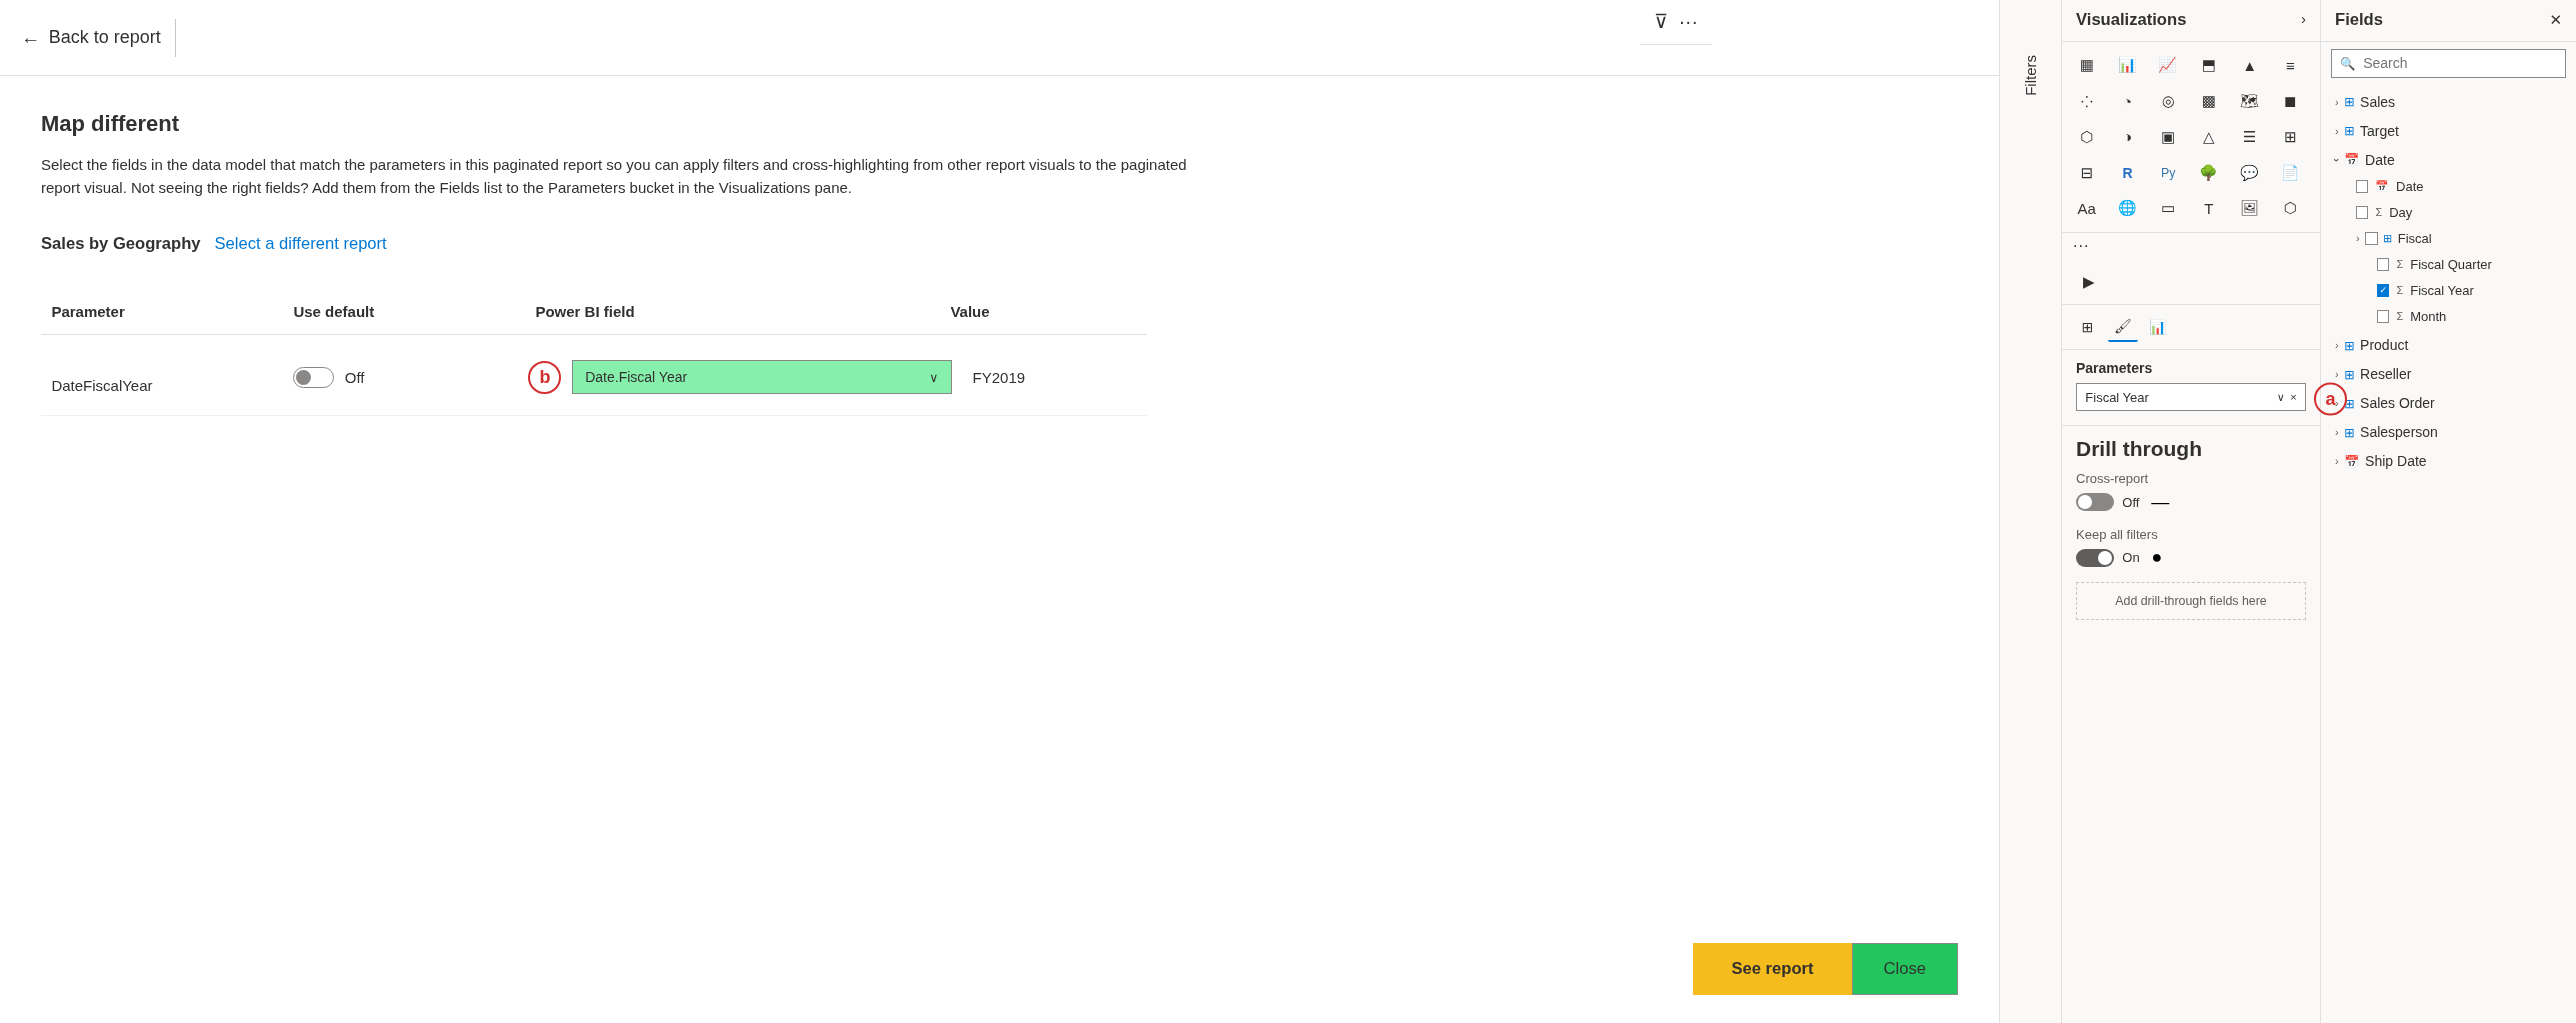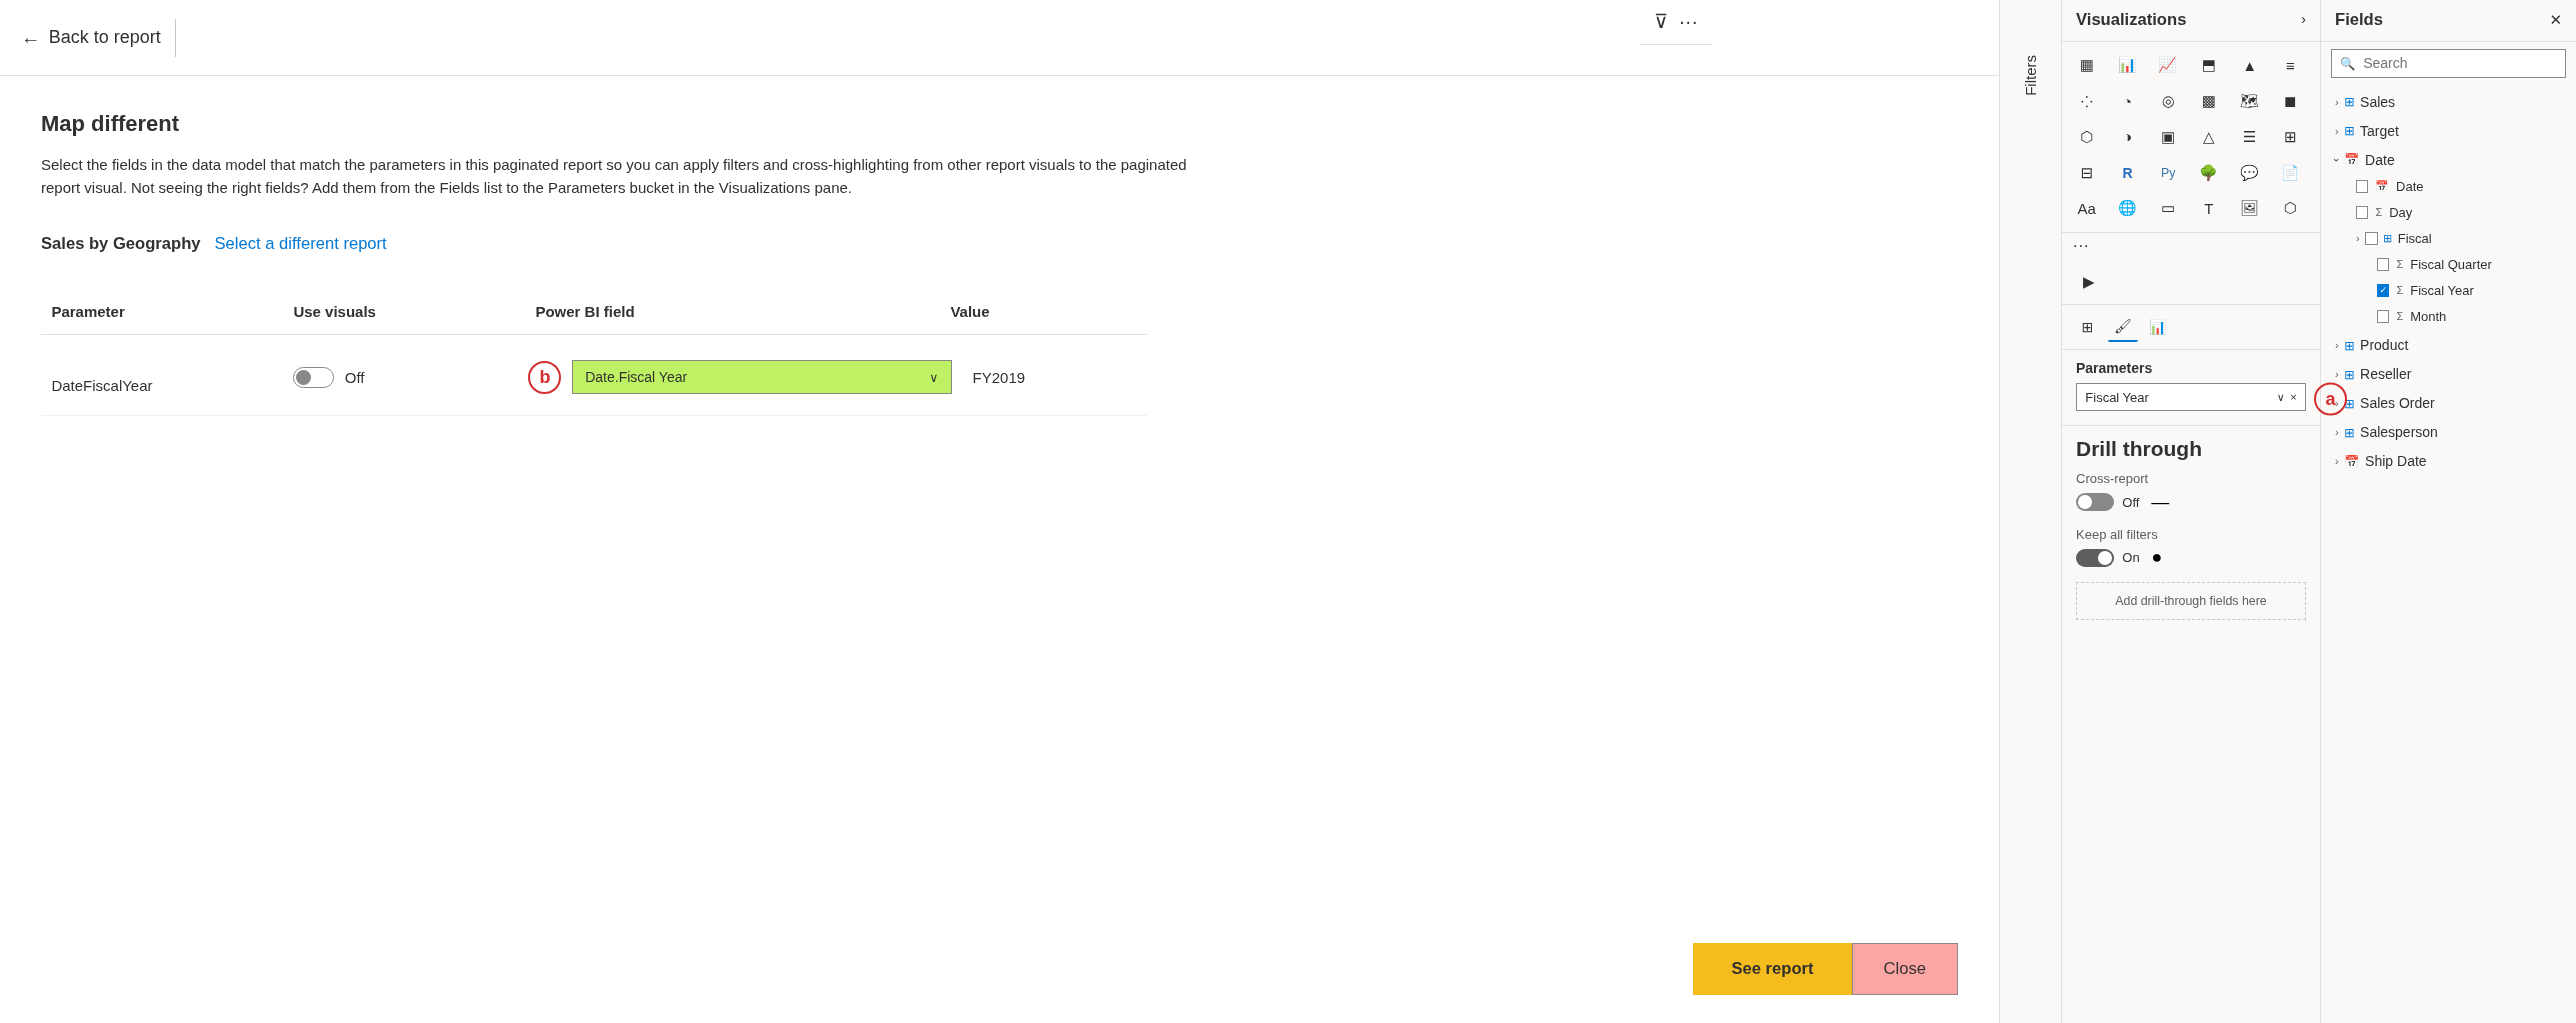--- a/index.html
+++ b/index.html
@@ -182,21 +182,21 @@
       align-items: center;
       gap: 10.4px;
       padding: 7px 10.4px;
     }
 
     .field-dropdown {
       border: 0.7px solid #8a8886;
       padding: 8.3px 12.4px;
       font-size: 14px;
       color: #323130;
-      background: #bef264;
+      background: #86efac;
       display: flex;
       align-items: center;
       justify-content: space-between;
       width: 380px;
       cursor: pointer;
     }
 
     .dropdown-arrow {
       font-size: 12.4px;
       color: #323130;
@@ -219,21 +219,21 @@
       background: #f4bc1c;
       border: none;
       padding: 15px 38px;
       font-size: 16.6px;
       font-weight: 600;
       color: #323130;
       cursor: pointer;
     }
 
     .btn-close {
-      background: #fca5a5;
+      background: #22c55e;
       border: 0.7px solid #8a8886;
       padding: 15px 31px;
       font-size: 16.6px;
       color: #323130;
       cursor: pointer;
     }
 
     
     .filters-sidebar {
       width: 62px;
@@ -646,21 +646,21 @@
     <div class="description">Select the fields in the data model that match the parameters in this paginated report so you can apply filters and cross-highlighting from other report visuals to the paginated report visual. Not seeing the right fields? Add them from the Fields list to the Parameters bucket in the Visualizations pane.</div>
 
     <div class="report-name-row">
       <span class="report-name">Sales by Geography</span>
       <a class="select-report-link">Select a different report</a>
     </div>
 
     <div class="table-container">
       <div class="table-header">
         <div class="col-header">Parameter</div>
-        <div class="col-header">Use visuals</div>
+        <div class="col-header">Use default</div>
         <div class="col-header">Power BI field</div>
         <div class="col-header">Value</div>
       </div>
 
       <div class="table-row">
         <div class="param-name">DateFiscalYear</div>
         <div class="use-default-cell">
           <div class="toggle">
             <div class="toggle-knob"></div>
           </div>

